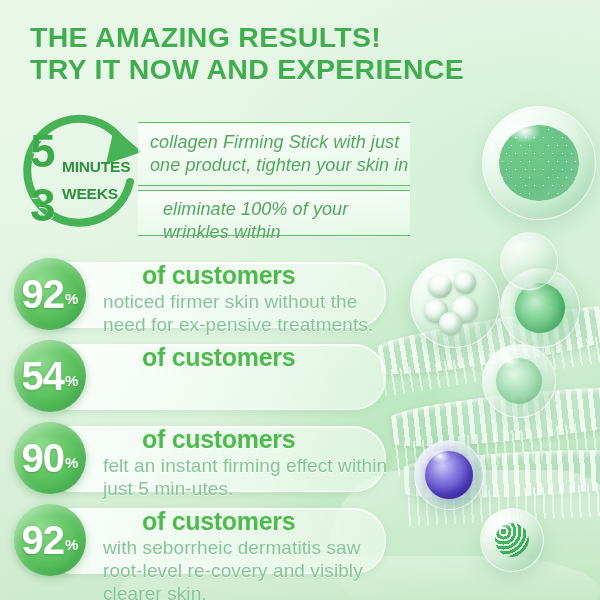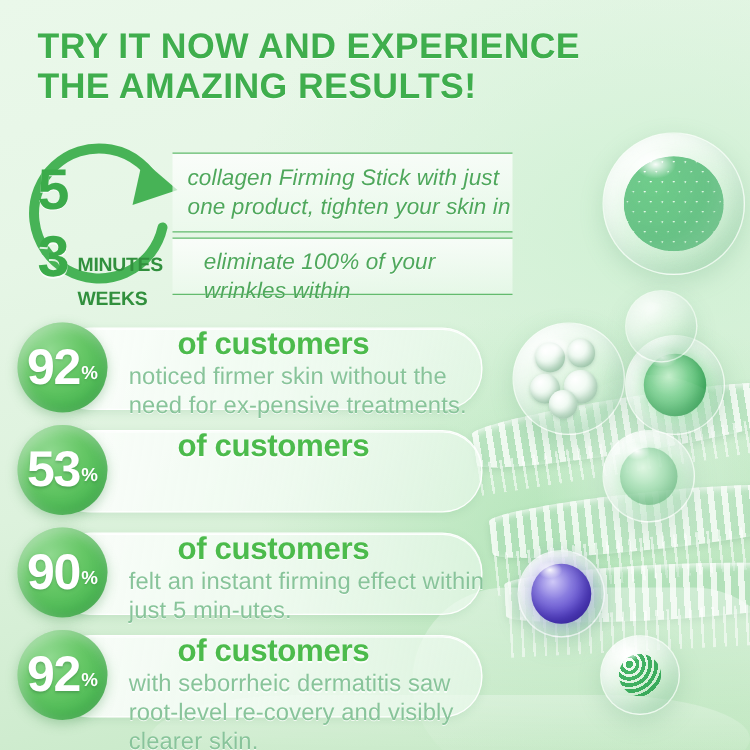--- a/index.html
+++ b/index.html
@@ -133,21 +133,20 @@
     font-size:46px;
     line-height:1;
     text-shadow:0 1px 0 rgba(255,255,255,.8);
   }
   .tunit{
     position:absolute;
     color:#31903d;
     font-weight:bold;
     font-size:15.5px;
     letter-spacing:-.2px;
-    margin-top:46px;
   }
   .num5{left:30px;top:128px;}
   .unit5{left:62px;top:158px;}
   .num3{left:30px;top:182px;}
   .unit3{left:62px;top:185px;}
 
   .tpanel{
     position:absolute;
     left:138px;
     background:linear-gradient(180deg, rgba(255,255,255,.78), rgba(240,252,241,.55));
@@ -256,22 +255,22 @@
     </div>
 
     <div class="sphere" style="left:480px;top:508px;width:62px;height:62px;">
       <div class="core-dots"></div>
     </div>
 
     <div class="veil" style="left:430px;top:300px;width:180px;height:180px;"></div>
   </div>
 
   <div class="headline">
+    <div>THE AMAZING RESULTS!</div>
     <div>TRY IT NOW AND EXPERIENCE</div>
-    <div>THE AMAZING RESULTS!</div>
   </div>
 
   <div class="timer">
     <div class="ring">
       <svg width="132" height="132" viewBox="0 0 132 132" aria-hidden="true">
         <path d="M108 40 A52 52 0 1 0 112 74" fill="none" stroke="#47b356" stroke-width="8" stroke-linecap="round"></path>
         <polygon points="96,20 124,44 88,56" fill="#47b356"></polygon>
       </svg>
     </div>
   </div>
@@ -293,21 +292,21 @@
       <span class="bval">92</span>
       <span class="bpct">%</span>
     </div>
     <div class="stitle">of customers</div>
     <div class="sdesc">noticed firmer skin without the need for ex-pensive treatments.</div>
   </div>
 
   <div class="stat" style="top:340px;">
     <div class="pill"></div>
     <div class="badge">
-      <span class="bval">53</span>
+      <span class="bval">54</span>
       <span class="bpct">%</span>
     </div>
     <div class="stitle">of customers</div>
   </div>
 
   <div class="stat" style="top:422px;">
     <div class="pill"></div>
     <div class="badge">
       <span class="bval">90</span>
       <span class="bpct">%</span>

